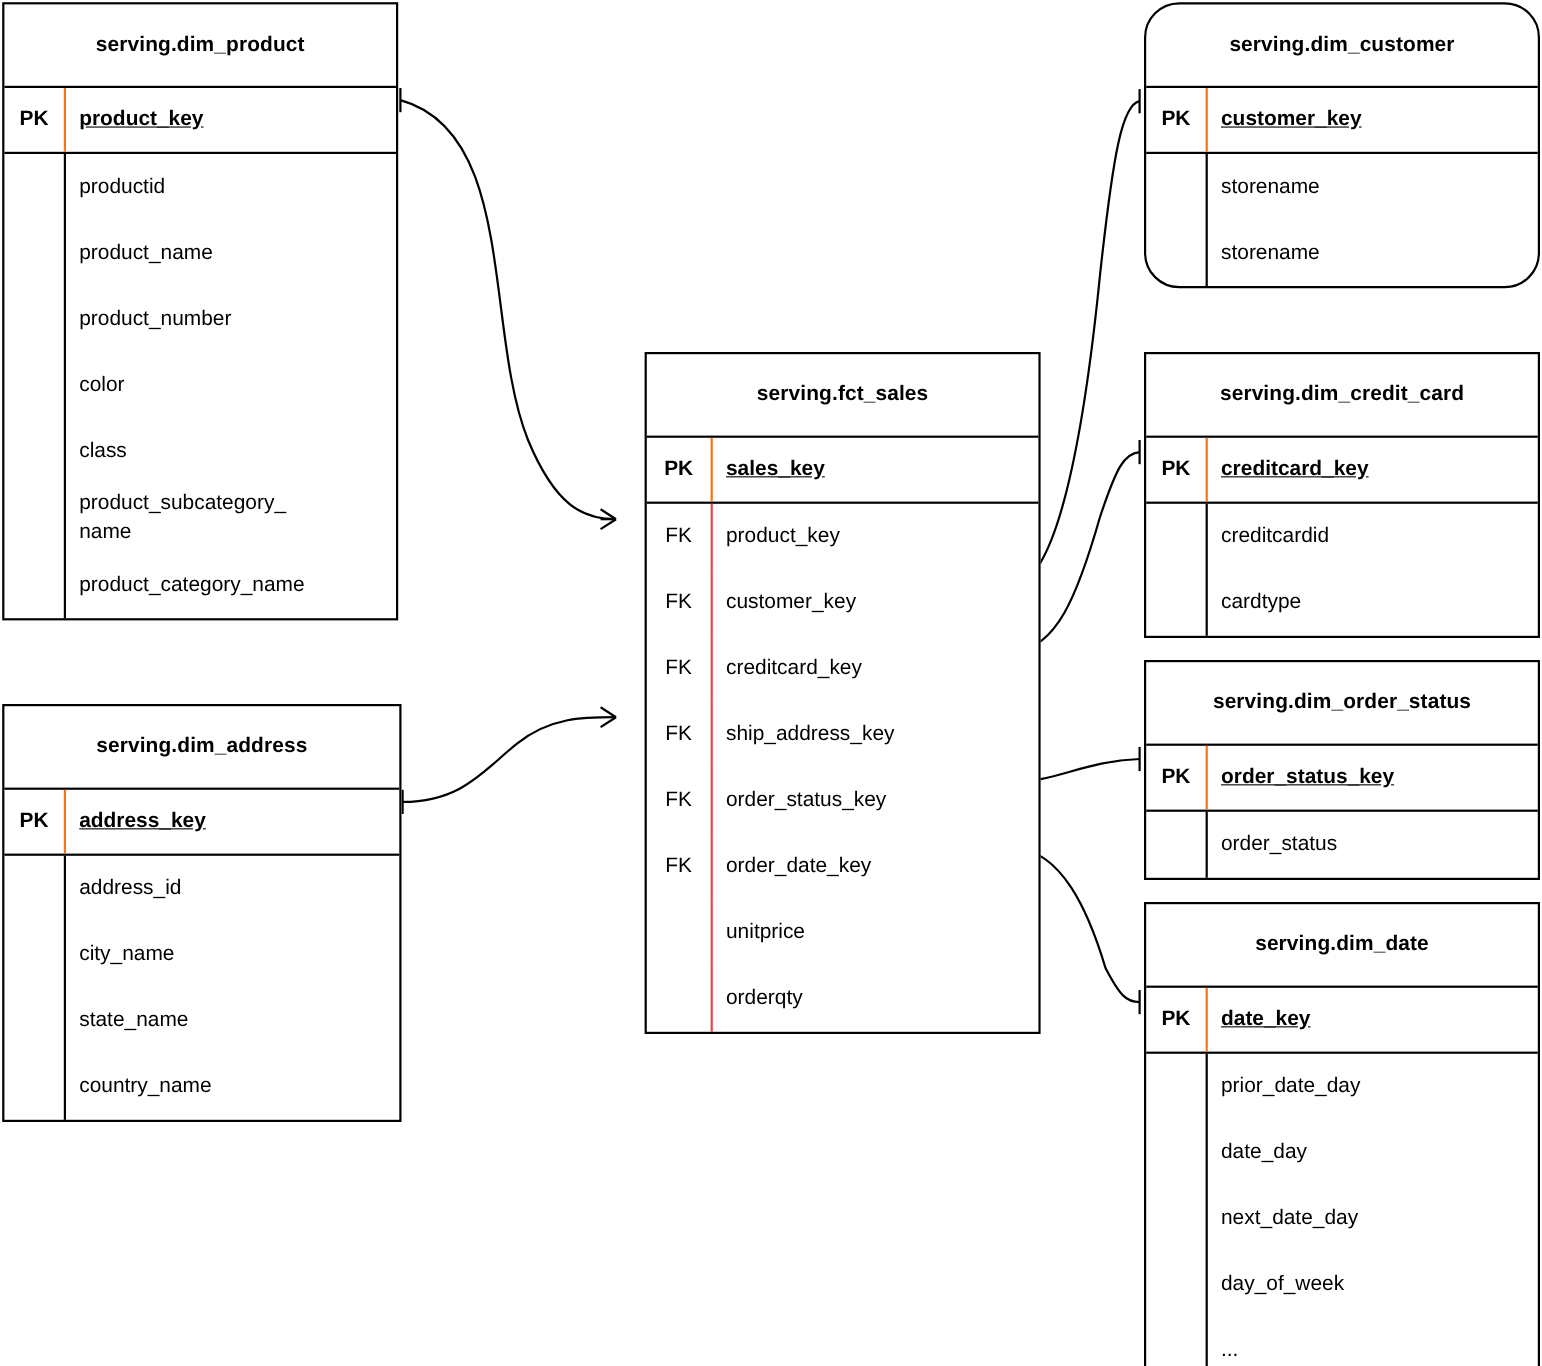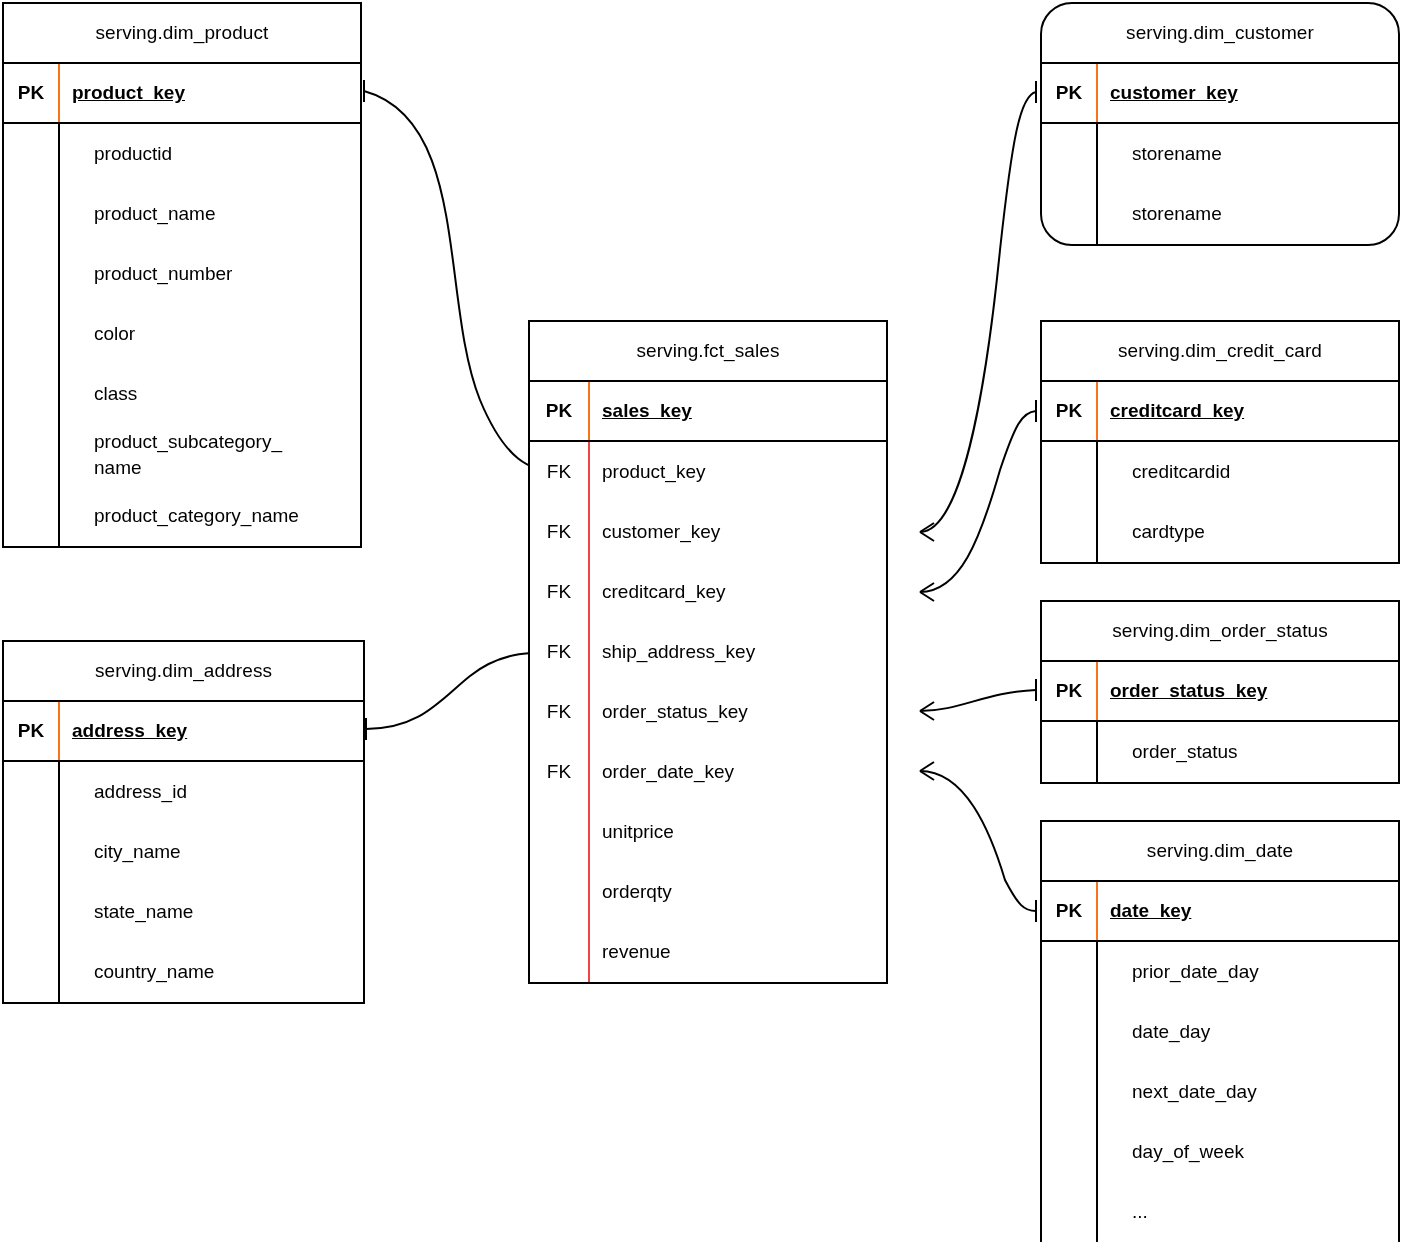--- a/index.html
+++ b/index.html
@@ -17,25 +17,25 @@
   }
   .entity {
     position: absolute;
     box-sizing: border-box;
     border: 2px solid #000000;
     background: #ffffff;
     z-index: 2;
   }
   .ent-title {
     box-sizing: border-box;
-    height: 60px;
+    height: 76px;
     display: flex;
     align-items: center;
     justify-content: center;
-    font-weight: normal;
+    font-weight: bold;
     font-size: 19px;
     border-bottom: 2px solid #000000;
     letter-spacing: 0.1px;
   }
   .row {
     box-sizing: border-box;
     display: flex;
     height: 60px;
     align-items: stretch;
   }
@@ -77,23 +77,23 @@
   .attrs .list {
     box-sizing: border-box;
     flex: 1 1 auto;
     padding: 0;
   }
   .attr {
     box-sizing: border-box;
     min-height: 60px;
     display: flex;
     align-items: center;
+    padding-left: 12px;
     font-size: 19px;
     line-height: 26px;
-    margin-left: 34px;
   }
   .attr.two-line {
     min-height: 62px;
   }
   .fkrow {
     box-sizing: border-box;
     display: flex;
     height: 60px;
   }
   .fkrow .kc {
@@ -210,21 +210,21 @@
       <div class="gutter"></div>
       <div class="list">
         <div class="attr">address_id</div>
         <div class="attr">city_name</div>
         <div class="attr">state_name</div>
         <div class="attr">country_name</div>
       </div>
     </div>
   </div>
 
-  <div class="entity" style="left:528px; top:320px; width:360px;">
+  <div class="entity" style="left:586px; top:320px; width:360px;">
     <div class="ent-title">serving.fct_sales</div>
     <div class="row pk-row">
       <div class="keycell" style="width:60px; flex:0 0 60px;">PK</div>
       <div class="namecell pk">sales_key</div>
     </div>
     <div class="fkrow">
       <div class="kc">FK</div>
       <div class="nc">product_key</div>
     </div>
     <div class="fkrow">
@@ -247,24 +247,20 @@
       <div class="kc">FK</div>
       <div class="nc">order_date_key</div>
     </div>
     <div class="fkrow">
       <div class="kc"></div>
       <div class="nc">unitprice</div>
     </div>
     <div class="fkrow">
       <div class="kc"></div>
       <div class="nc">orderqty</div>
-    </div>
-    <div class="fkrow">
-      <div class="kc"></div>
-      <div class="nc">revenue</div>
     </div>
   </div>
 
   <div class="entity" style="left:1040px; top:2px; width:360px;border-radius:32px;">
     <div class="ent-title">serving.dim_customer</div>
     <div class="row pk-row">
       <div class="keycell">PK</div>
       <div class="namecell pk">customer_key</div>
     </div>
     <div class="attrs">

